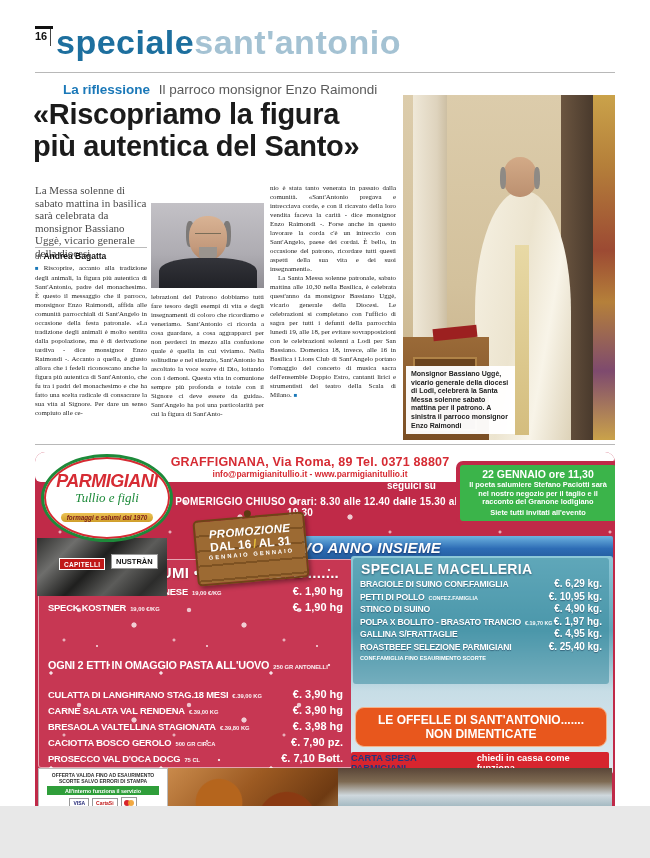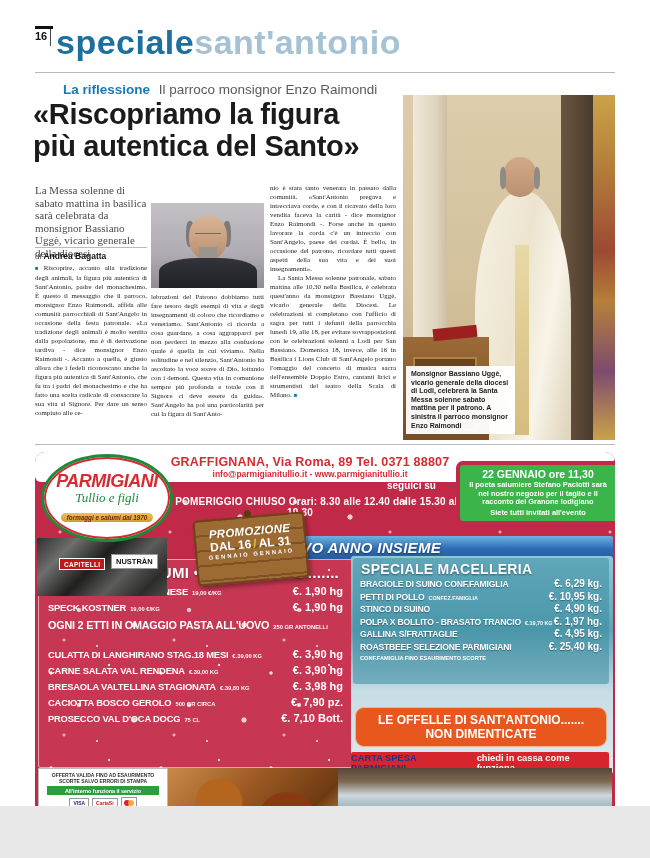--- a/index.html
+++ b/index.html
@@ -106,21 +106,21 @@
   .panel{border-radius:3px;color:#fff;}
   .salumi{left:3px;top:107px;width:313px;height:207px;background-color:#c73753;border:1px solid rgba(255,255,255,.55);}
   .phead{font-size:15px;font-weight:800;letter-spacing:.3px;padding:4px 9px 2px;text-shadow:0 1px 2px rgba(60,0,10,.4);}
   .mac{position:absolute;left:2px;top:2px;width:256px;height:126px;background-color:rgba(58,140,160,.55);border-radius:3px;color:#fff;}
   .mac .phead{font-size:14px;padding:3px 8px 1px;text-shadow:0 1px 2px rgba(0,20,50,.5);}
   .r{display:flex;align-items:baseline;padding:0 9px;height:16px;line-height:16px;}
   .r .nm{font-size:9.4px;font-weight:800;letter-spacing:-.2px;white-space:nowrap;}
   .r .nt{font-size:5.8px;font-weight:bold;margin-left:4px;opacity:.95;white-space:nowrap;}
   .r .sp{flex:1;}
   .r .pr{font-size:11px;font-weight:800;white-space:nowrap;}
-  .r.big{height:20px;line-height:20px;}
+  .r.big{height:20px;line-height:20px;margin-top:40px;}
   .r.big .nm{font-size:10.8px;}
   .r.gap{margin-top:11px;}
   .mac .r{height:12.6px;line-height:12.6px;padding:0 7px;}
   .mac .r .nm{font-size:8.6px;text-shadow:0 1px 1px rgba(0,20,50,.4);}
   .mac .r .nt{font-size:5.4px;}
   .mac .r .pr{font-size:10px;text-shadow:0 1px 1px rgba(0,20,50,.4);}
   .mac-foot{font-size:5.6px;font-weight:800;padding:1px 7px;}
   .trippa{position:absolute;left:0;top:128px;width:100%;text-align:center;color:#e8192c;
         font-size:10.3px;line-height:11px;font-weight:800;font-style:italic;text-shadow:0 0 3px #fff,0 0 2px #fff;}
   .offelle{position:absolute;left:4px;top:151px;width:246px;background:#e8571d;border:1.5px solid #f5b38a;border-radius:9px;

